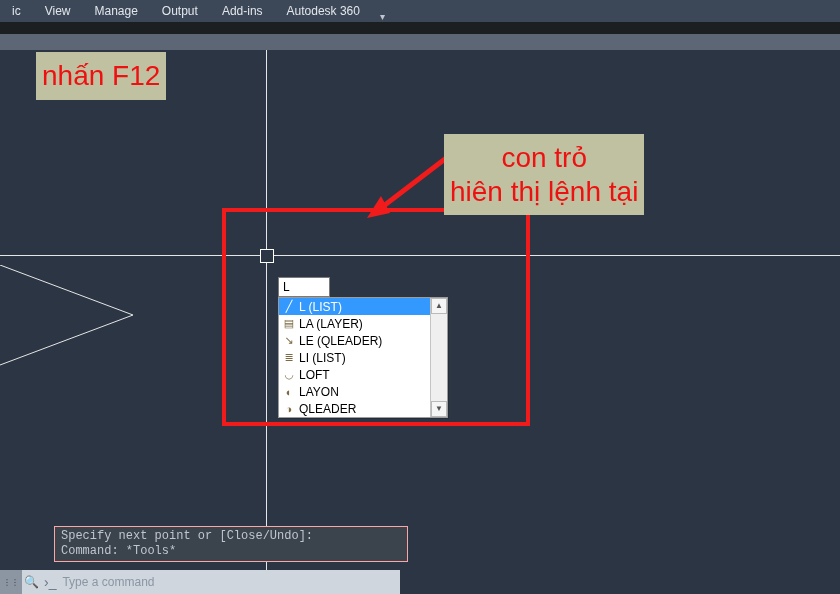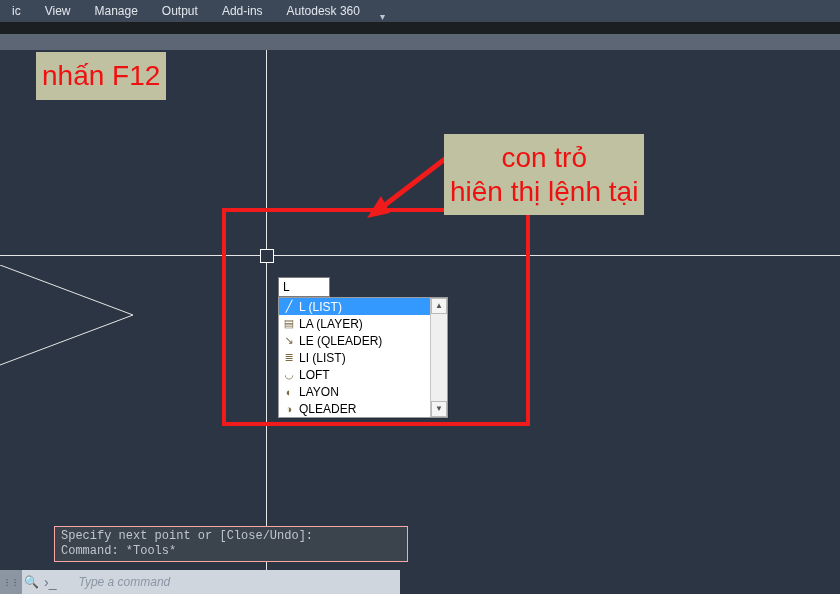--- a/index.html
+++ b/index.html
@@ -198,23 +198,21 @@
   }
   .cmd-input-bar .mag {
     width: 20px; text-align:center; color:#666;
   }
   .cmd-input-bar .chev {
     padding: 0 6px 0 2px;
     color: #6a7788;
     font-size: 14px;
   }
   .cmd-input-bar .placeholder {
-    font-style: italic;
     color: #8b96a4;
-    margin-left: 16px;
   }
 </style>
 </head>
 <body>
 
 <div class="stage">
 
   <div class="menu-bar">
     <div class="menu-item">ic</div>
     <div class="menu-item">View</div>

